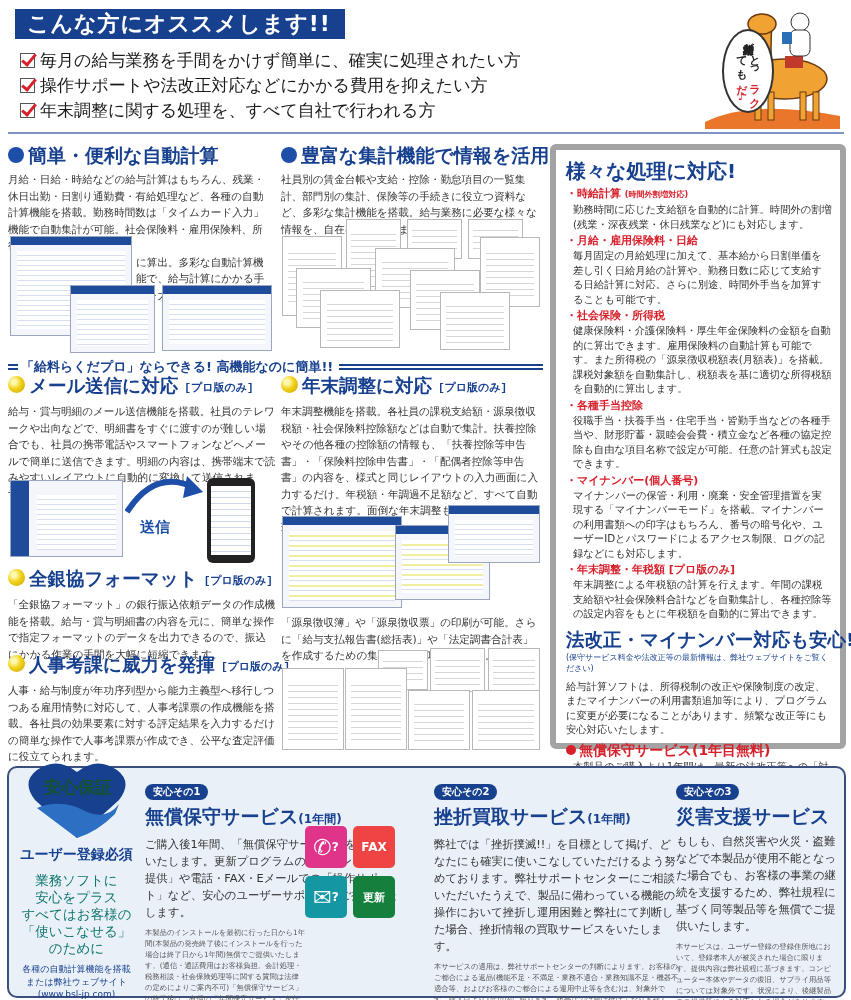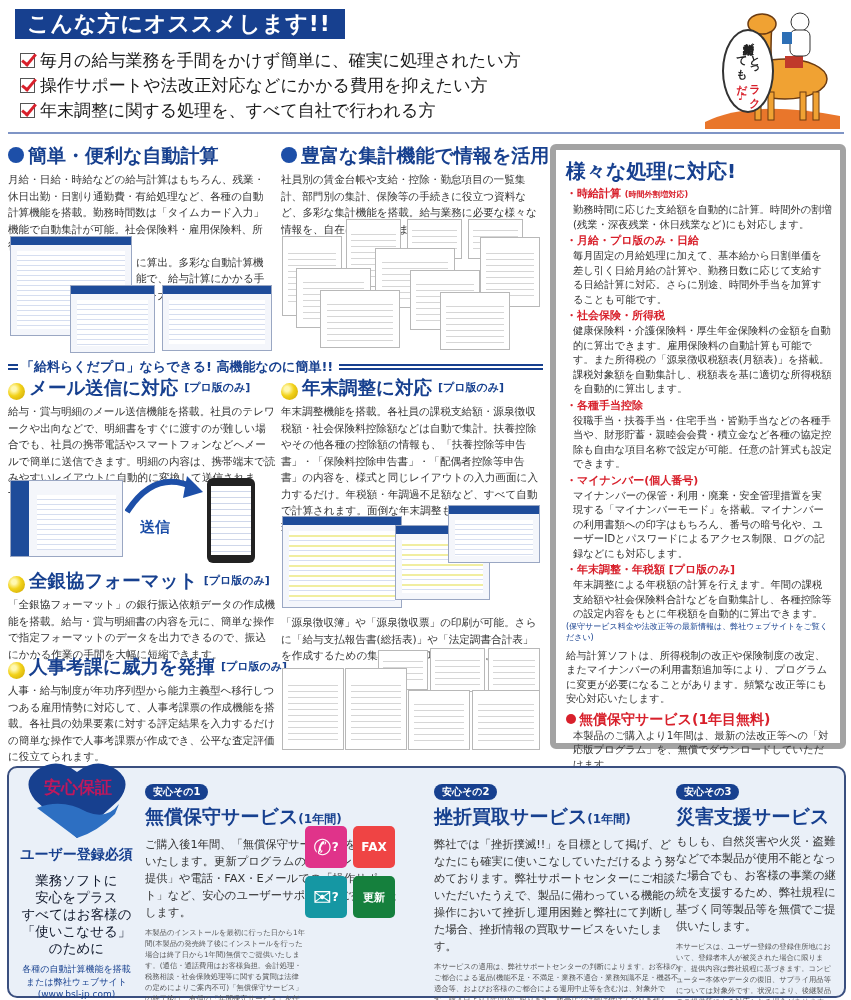--- a/index.html
+++ b/index.html
@@ -53,38 +53,38 @@
   .rdot { width: 10px; height: 10px; border-radius: 50%; background: #d8202b; margin-right: 3px; }
   .rp-note { font-size: 7.3px; line-height: 10.5px; color: #444; padding-left: 9px; margin-top: 2px; }
 
   
   .pro-head { position: absolute; left: 8px; top: 358px; width: 535px; display: flex; align-items: center; }
   .pro-head .eq { width: 10px; height: 6px; border-top: 2px solid #17408f; border-bottom: 2px solid #17408f; margin-right: 3px; }
   .pro-head .txt { font-size: 13px; font-weight: bold; color: #17408f; white-space: nowrap; }
   .pro-head .rule { flex: 1; height: 6px; margin-left: 6px; border-top: 2px solid #17408f; border-bottom: 2px solid #17408f; }
   .gdot { width: 17px; height: 17px; border-radius: 50%; flex: none; margin-right: 4px;
     background: radial-gradient(circle at 35% 35%, #fff8b0 0 15%, #f2d21a 45%, #c9a100 100%); }
-  .pro-h { font-weight: bold; color: #17408f; font-size: 18.5px; line-height: 24px; display: flex; align-items: flex-end; white-space: nowrap; }
+  .pro-h { font-weight: bold; color: #17408f; font-size: 18.5px; line-height: 24px; display: flex; align-items: flex-start; white-space: nowrap; font-family: Liberation Mono, monospace; }
   .pro-h .badge { font-size: 11px; margin-left: 6px; font-weight: bold; }
   .pf { position: absolute; }
   .pf .body-txt { margin-top: 3px; }
 
   .arrow { position: absolute; left: 125px; top: 470px; width: 80px; height: 45px; }
   .send-lbl { position: absolute; left: 140px; top: 518px; font-size: 15px; font-weight: bold; color: #1d4fa8; }
   .phone { position: absolute; left: 207px; top: 478px; width: 48px; height: 85px; background: #222; border-radius: 6px; padding: 8px 4px; }
   .phone .scr { width: 100%; height: 100%; background: repeating-linear-gradient(#fff 0 5px, #cfd7ea 5px 6px); }
 
   
   .guar { position: absolute; left: 7px; top: 766px; width: 839px; height: 232px;
     background: #eaf0f8; border: 2px solid #3a4f7f; border-radius: 10px; }
   .heart { position: absolute; left: 18px; top: -6px; width: 100px; height: 78px; }
-  .heart-lbl { position: absolute; left: 28px; top: 8px; width: 82px; text-align: center; color: #be185d; font-weight: bold; font-size: 17px; }
+  .heart-lbl { position: absolute; left: 28px; top: 8px; width: 82px; text-align: center; color: #14532d; font-weight: bold; font-size: 17px; }
   .g-left { position: absolute; left: 0; top: 78px; width: 135px; text-align: center; }
   .g-reg { font-size: 14px; color: #17408f; font-weight: bold; }
-  .g-slogan { font-size: 13.5px; color: #0f172a; line-height: 17px; margin-top: 8px; }
+  .g-slogan { font-size: 13.5px; color: #0f766e; line-height: 17px; margin-top: 8px; }
   .g-detail { font-size: 9px; color: #17408f; line-height: 12.5px; margin-top: 6px; }
   .gcol { position: absolute; top: 12px; }
   .g-pill { display: inline-block; background: #17408f; color: #fff; font-size: 10px; font-weight: bold;
     padding: 1px 8px; border-radius: 9px; line-height: 14px; }
   .g-title { font-weight: bold; color: #17408f; font-size: 19px; line-height: 26px; margin-top: 3px; white-space: nowrap; }
   .g-title small { font-size: 12px; }
   .g-body { font-size: 11.3px; line-height: 17px; color: #333; margin-top: 4px; }
   .g-note { font-size: 7.3px; line-height: 11px; color: #555; margin-top: 6px; }
   .icons { position: absolute; left: 305px; top: 826px; width: 92px; }
   .ic { position: absolute; width: 42px; height: 42px; border-radius: 5px; color: #fff; font-weight: bold;
@@ -175,40 +175,41 @@
 </div>
 
 <aside class="rpanel">
   <div class="rp-title">様々な処理に対応!</div>
 
   <div class="rp-item">
     <div class="rp-item-t"><span>・時給計算</span> <small>(時間外割増対応)</small></div>
     <div class="rp-item-b">勤務時間に応じた支給額を自動的に計算。時間外の割増(残業・深夜残業・休日残業など)にも対応します。</div>
   </div>
   <div class="rp-item">
-    <div class="rp-item-t">・月給・プロ版のみ・日給</div>
+    <div class="rp-item-t">・月給・雇用保険料・日給</div>
     <div class="rp-item-b">毎月固定の月給処理に加えて、基本給から日割単価を差し引く日給月給の計算や、勤務日数に応じて支給する日給計算に対応。さらに別途、時間外手当を加算することも可能です。</div>
   </div>
   <div class="rp-item">
     <div class="rp-item-t">・社会保険・所得税</div>
     <div class="rp-item-b">健康保険料・介護保険料・厚生年金保険料の金額を自動的に算出できます。雇用保険料の自動計算も可能です。また所得税の「源泉徴収税額表(月額表)」を搭載。課税対象額を自動集計し、税額表を基に適切な所得税額を自動的に算出します。</div>
   </div>
   <div class="rp-item">
     <div class="rp-item-t">・各種手当控除</div>
     <div class="rp-item-b">役職手当・扶養手当・住宅手当・皆勤手当などの各種手当や、財形貯蓄・親睦会会費・積立金など各種の協定控除も自由な項目名称で設定が可能。任意の計算式も設定できます。</div>
   </div>
   <div class="rp-item">
     <div class="rp-item-t">・マイナンバー(個人番号)</div>
     <div class="rp-item-b">マイナンバーの保管・利用・廃棄・安全管理措置を実現する「マイナンバーモード」を搭載。マイナンバーの利用書類への印字はもちろん、番号の暗号化や、ユーザーIDとパスワードによるアクセス制限、ログの記録などにも対応します。</div>
   </div>
   <div class="rp-item">
     <div class="rp-item-t">・年末調整・年税額 [プロ版のみ]</div>
     <div class="rp-item-b">年末調整による年税額の計算を行えます。年間の課税支給額や社会保険料合計などを自動集計し、各種控除等の設定内容をもとに年税額を自動的に算出できます。</div>
   </div>
 
+  <div class="rp-title2">法改正・マイナンバー対応も安心!</div>
   <div class="rp-sub">(保守サービス料金や法改正等の最新情報は、弊社ウェブサイトをご覧ください)</div>
   <div class="rp-intro">給与計算ソフトは、所得税制の改正や保険制度の改定、またマイナンバーの利用書類追加等により、プログラムに変更が必要になることがあります。頻繁な改正等にも安心対応いたします。</div>
 
   <div class="rp-svc-t">
     <span class="rdot"></span>
     <span>無償保守サービス(1年目無料)</span>
   </div>
   <div class="rp-item-b">本製品のご購入より1年間は、最新の法改正等への「対応版プログラム」を、無償でダウンロードしていただけます。</div>
 
   <div class="rp-svc-t">

